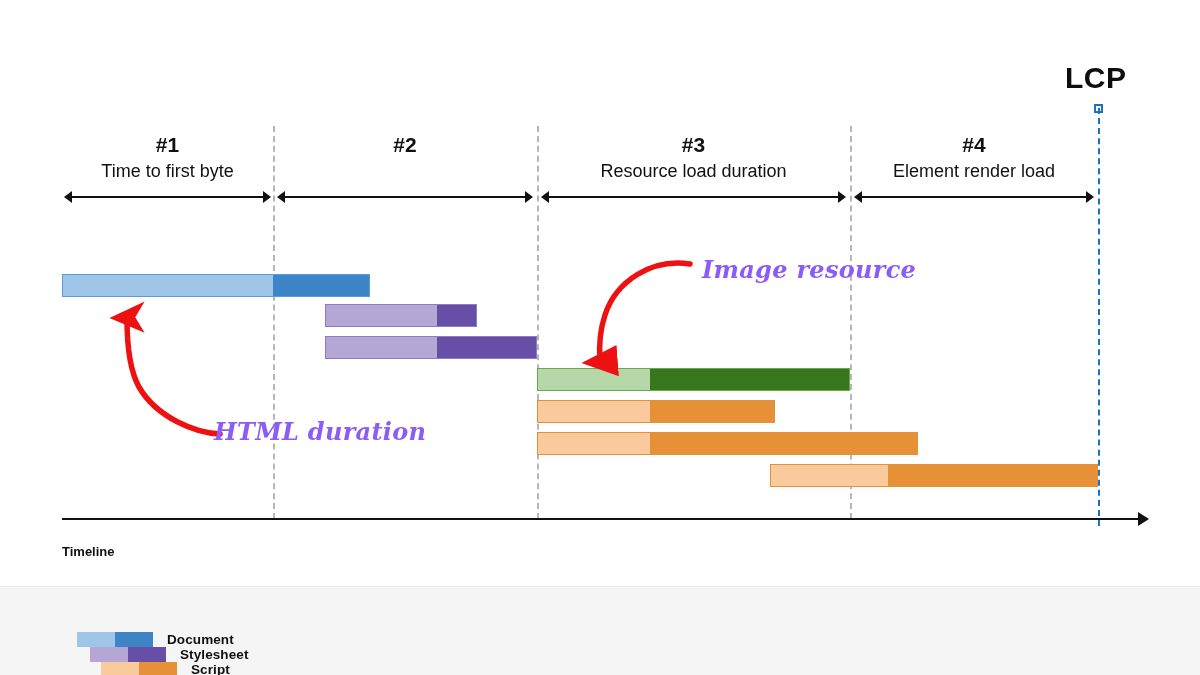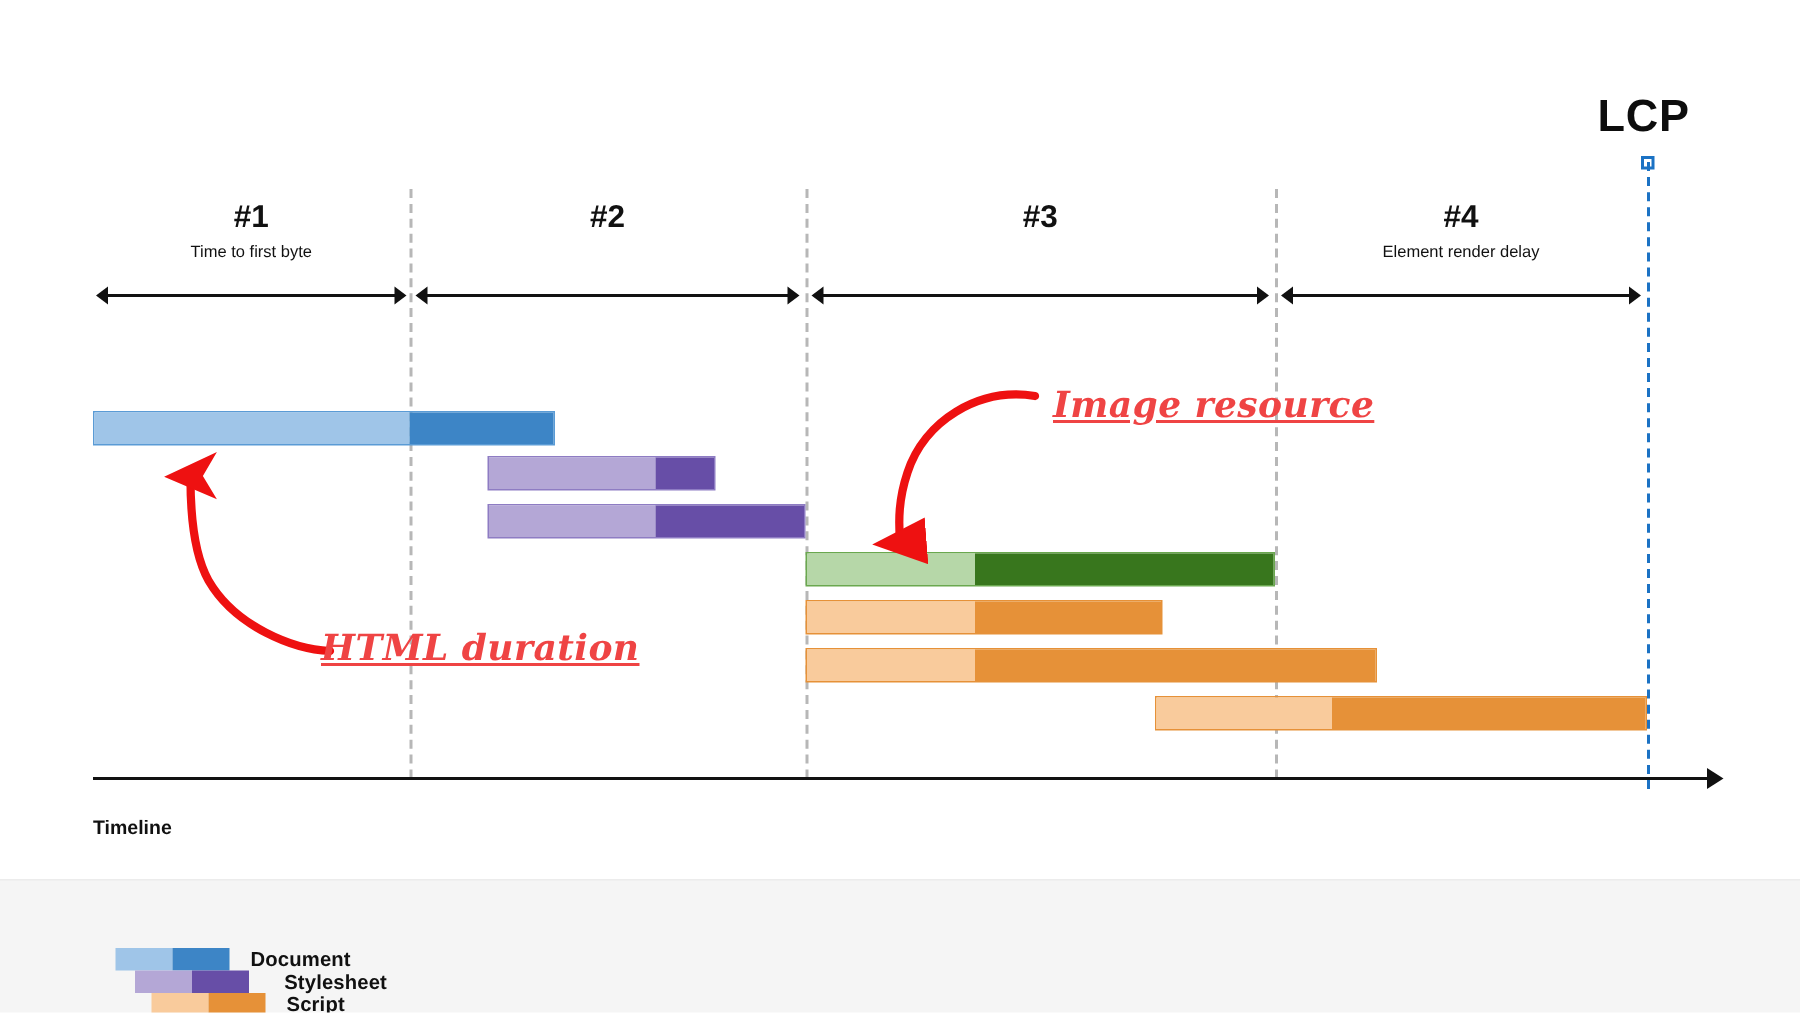--- a/index.html
+++ b/index.html
@@ -35,44 +35,43 @@
   
   .lcp-line{position:absolute;top:92px;width:0;border-left:2px dashed #1b72c4;height:418px;}
   .lcp-cap{position:absolute;width:9px;height:9px;border:2px solid #1b72c4;background:#fff;box-sizing:border-box;}
   .lcp-text{
     position:absolute;font-size:30px;font-weight:bold;color:#0d0d0d;letter-spacing:.5px;
   }
 
   
   .phase{position:absolute;text-align:center;}
   .phase .num{font-size:21px;font-weight:bold;color:#111;line-height:1.05;}
-  .phase .desc{font-size:11px;color:#111;margin-top:6px;line-height:1.1;white-space:nowrap;}
+  .phase .desc{font-size:18px;color:#111;margin-top:6px;line-height:1.1;white-space:nowrap;}
 
   
   .arrow{position:absolute;height:12px;}
   .arrow .shaft{position:absolute;left:6px;right:6px;top:5px;height:2px;background:#111;}
   .arrow .head{position:absolute;top:0;width:0;height:0;border-top:6px solid transparent;border-bottom:6px solid transparent;}
   .arrow .head.l{left:0;border-right:8px solid #111;}
   .arrow .head.r{right:0;border-left:8px solid #111;}
 
   
   .bar{position:absolute;height:23px;display:flex;box-sizing:border-box;}
   .bar i{display:block;height:100%;box-sizing:border-box;}
 
   
   .axis{position:absolute;height:2px;background:#111;}
   .axis-head{position:absolute;width:0;height:0;border-top:7px solid transparent;border-bottom:7px solid transparent;border-left:11px solid #111;}
   .axis-label{position:absolute;font-size:13px;font-weight:bold;color:#111;}
 
   
   .note{
-    position:absolute;color:#ef4444;font-style:italic;font-weight:bold;
+    position:absolute;color:#8b5cf6;font-style:italic;font-weight:bold;
     font-family:"DejaVu Serif", serif;font-size:24px;white-space:nowrap;
     letter-spacing:.3px;
-    text-decoration:underline;
   }
   .anno-svg{position:absolute;overflow:visible;pointer-events:none;}
 </style>
 </head>
 <body>
 
 <div id="stage">
 
   <div class="chart-area">
 
@@ -98,30 +97,31 @@
       <div class="num">#2</div>
     </div>
     <div class="arrow" style="left:277px;top:175px;width:256px;">
       <div class="head l"></div>
       <div class="shaft"></div>
       <div class="head r"></div>
     </div>
 
     <div class="phase" style="left:537px;top:118px;width:313px;">
       <div class="num">#3</div>
+      <div class="desc">Resource load duration</div>
     </div>
     <div class="arrow" style="left:541px;top:175px;width:305px;">
       <div class="head l"></div>
       <div class="shaft"></div>
       <div class="head r"></div>
     </div>
 
     <div class="phase" style="left:850px;top:118px;width:248px;">
       <div class="num">#4</div>
-      <div class="desc">Element render delay</div>
+      <div class="desc">Element render load</div>
     </div>
     <div class="arrow" style="left:854px;top:175px;width:240px;">
       <div class="head l"></div>
       <div class="shaft"></div>
       <div class="head r"></div>
     </div>
 
     <div class="bar" style="left:62px;top:258px;width:308px;border:1px solid #5a9bd5;">
       <i style="width:211px;background:#9fc5e8;"></i>
       <i style="width:97px;background:#3d85c6;"></i>
@@ -187,21 +187,21 @@
     <div class="legend-row">
 
       <div class="legend-item" style="width:194px;">
         <span class="legend-swatch">
           <i style="background:#9fc5e8;"></i>
           <i style="background:#3d85c6;"></i>
         </span>
         <span class="legend-label">Document</span>
       </div>
 
-      <div class="legend-item" style="width:168px;justify-content:space-between;">
+      <div class="legend-item" style="width:168px;">
         <span class="legend-swatch">
           <i style="background:#b4a7d6;"></i>
           <i style="background:#674ea7;"></i>
         </span>
         <span class="legend-label">Stylesheet</span>
       </div>
 
       <div class="legend-item" style="width:185px;padding-left:39px;">
         <span class="legend-swatch">
           <i style="background:#f9cb9c;"></i>

